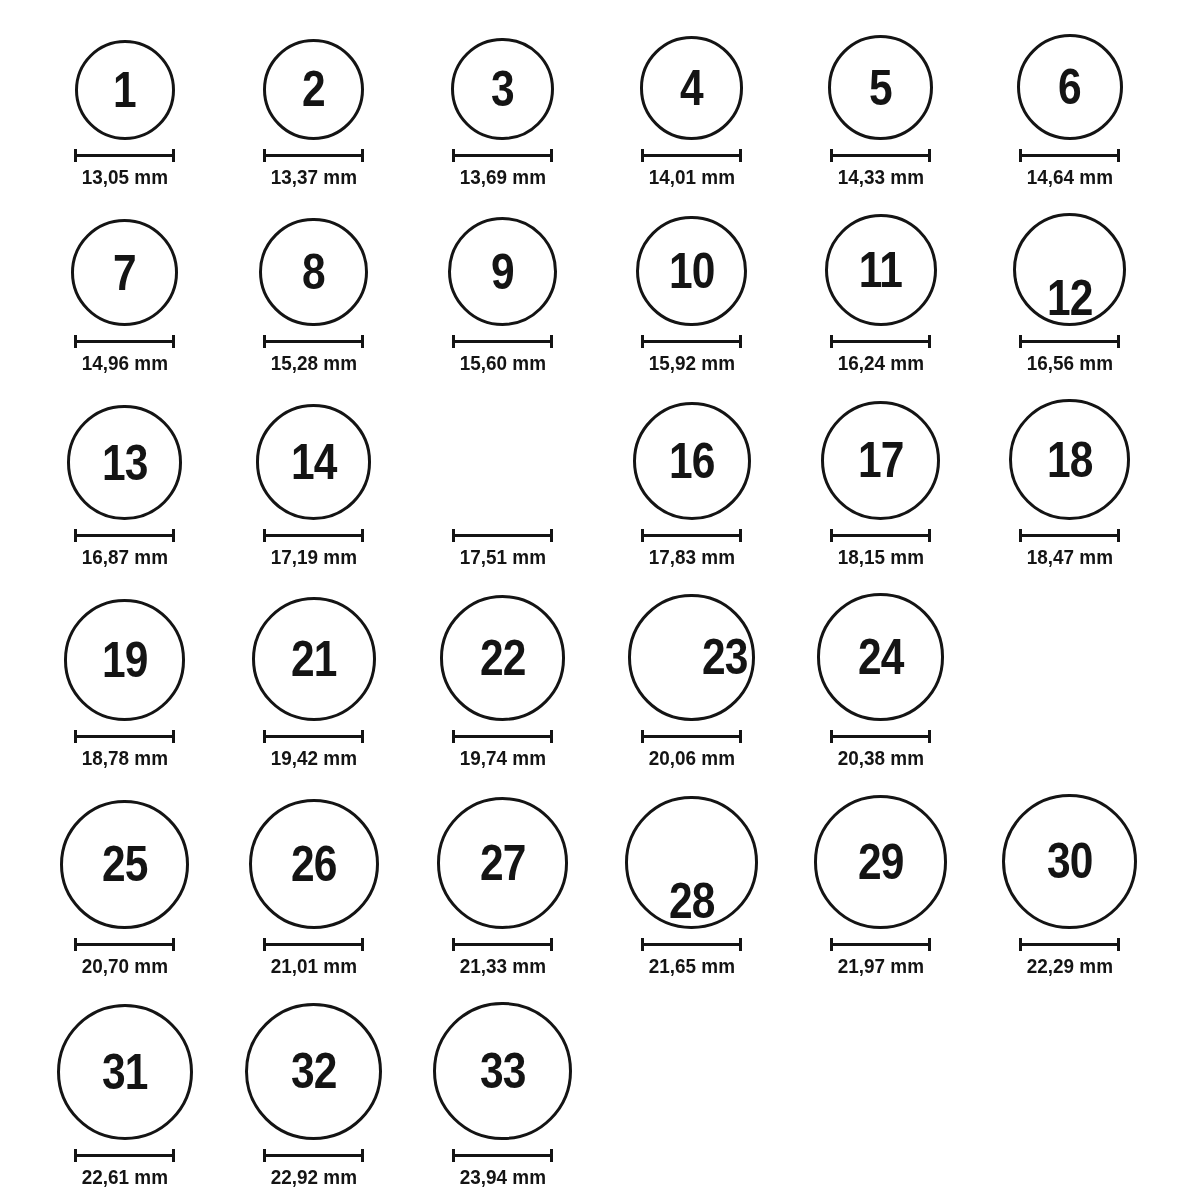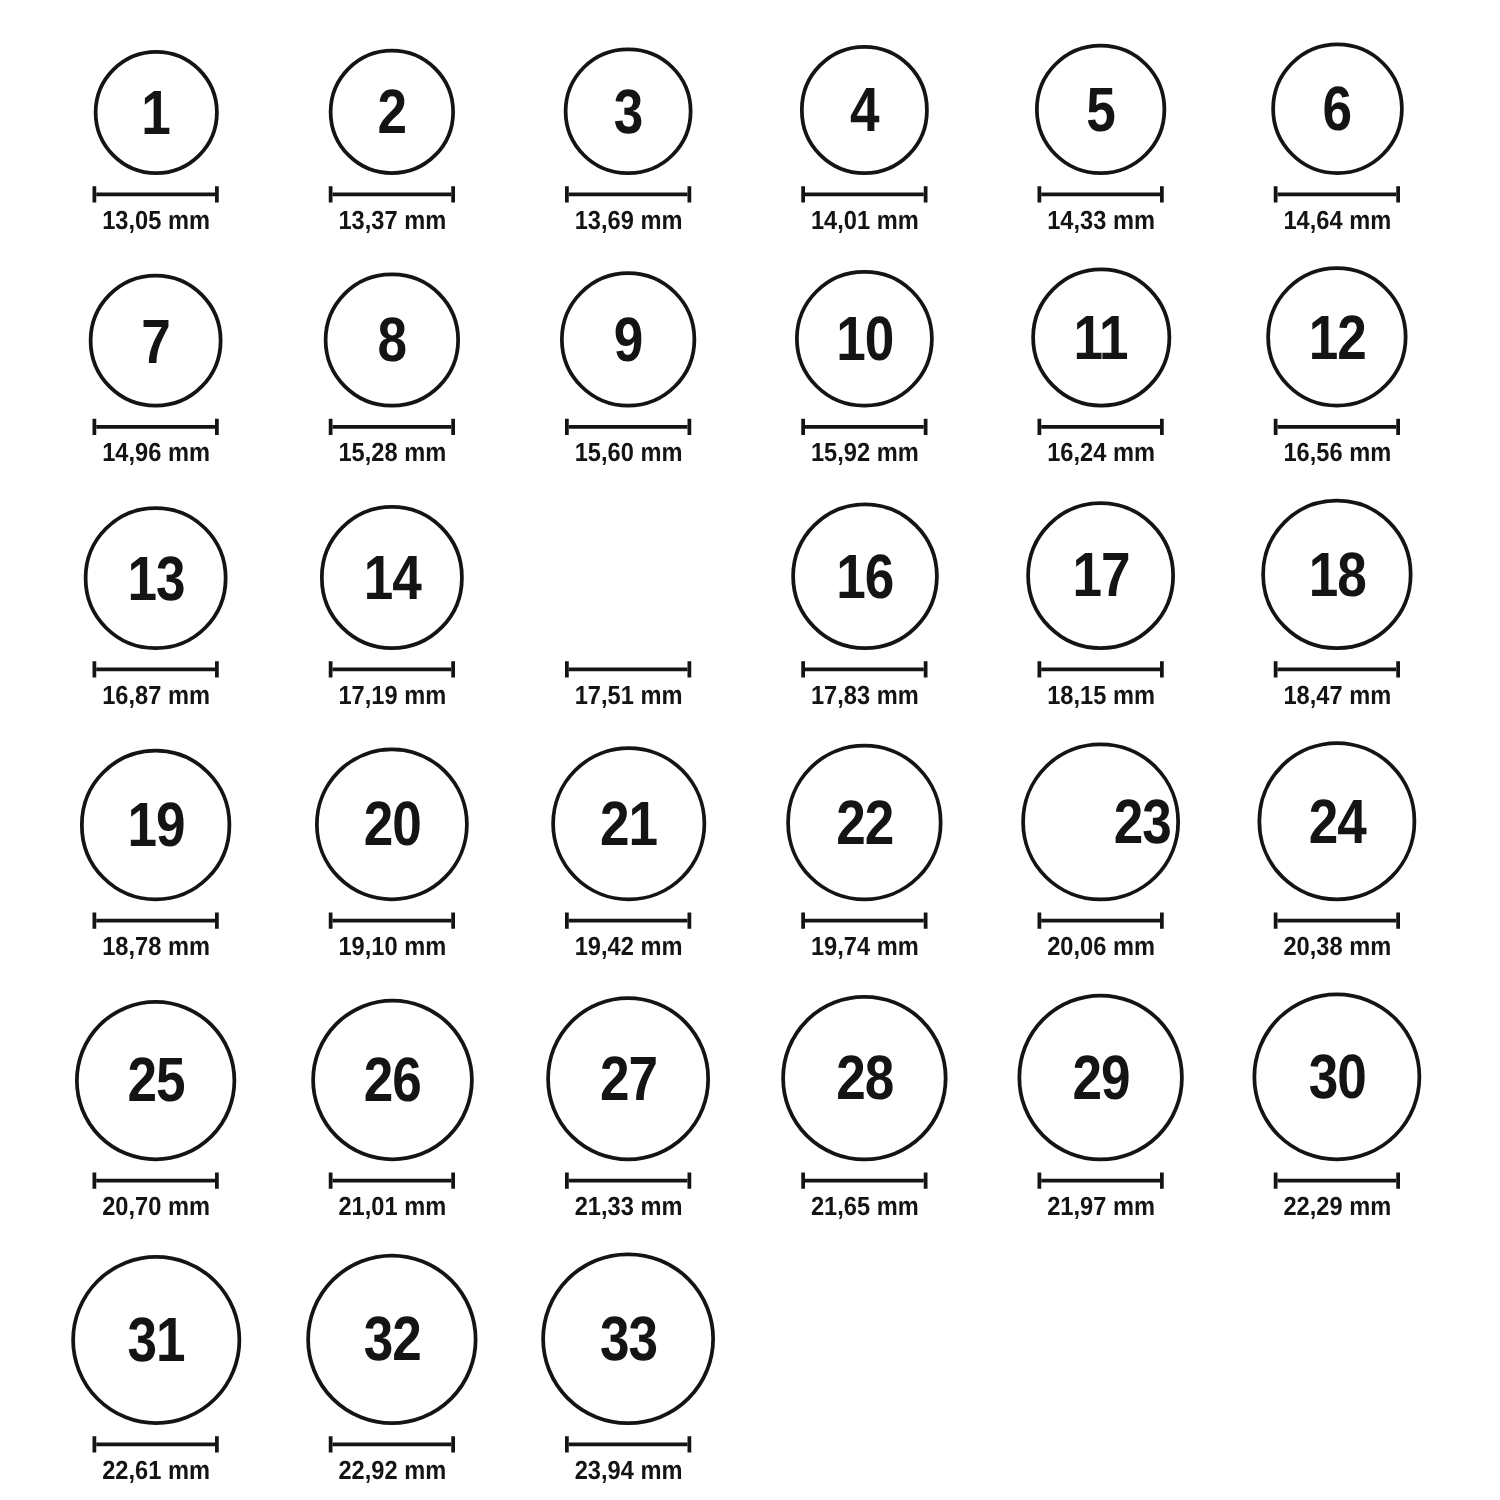--- a/index.html
+++ b/index.html
@@ -159,21 +159,21 @@
           <div class="dia">15,92 mm</div>
         </div>
         <div class="cell">
           <div class="circle" style="width: 112px; height: 112px;">
             <span class="num">11</span>
           </div>
           <div class="measure"></div>
           <div class="dia">16,24 mm</div>
         </div>
         <div class="cell">
-          <div class="circle" style="width: 113.2px; height: 113.2px;">
+          <div class="circle" style="width: 113.2px; height: 113.2px; align-items: flex-end;">
             <span class="num">12</span>
           </div>
           <div class="measure"></div>
           <div class="dia">16,56 mm</div>
         </div>
       </div>
       <div class="row">
         <div class="cell">
           <div class="circle" style="width: 114.4px; height: 114.4px;">
             <span class="num">13</span>
@@ -216,27 +216,20 @@
       </div>
       <div class="row">
         <div class="cell">
           <div class="circle" style="width: 121.6px; height: 121.6px;">
             <span class="num">19</span>
           </div>
           <div class="measure"></div>
           <div class="dia">18,78 mm</div>
         </div>
         <div class="cell">
-          <div class="circle" style="width: 122.8px; height: 122.8px;">
-            <span class="num">20</span>
-          </div>
-          <div class="measure"></div>
-          <div class="dia">19,10 mm</div>
-        </div>
-        <div class="cell">
           <div class="circle" style="width: 124px; height: 124px;">
             <span class="num">21</span>
           </div>
           <div class="measure"></div>
           <div class="dia">19,42 mm</div>
         </div>
         <div class="cell">
           <div class="circle" style="width: 125.2px; height: 125.2px;">
             <span class="num">22</span>
           </div>
@@ -274,21 +267,21 @@
           <div class="dia">21,01 mm</div>
         </div>
         <div class="cell">
           <div class="circle" style="width: 131.2px; height: 131.2px;">
             <span class="num">27</span>
           </div>
           <div class="measure"></div>
           <div class="dia">21,33 mm</div>
         </div>
         <div class="cell">
-          <div class="circle" style="width: 132.4px; height: 132.4px;">
+          <div class="circle" style="width: 132.4px; height: 132.4px; align-items: flex-end;">
             <span class="num">28</span>
           </div>
           <div class="measure"></div>
           <div class="dia">21,65 mm</div>
         </div>
         <div class="cell">
           <div class="circle" style="width: 133.6px; height: 133.6px;">
             <span class="num">29</span>
           </div>
           <div class="measure"></div>

